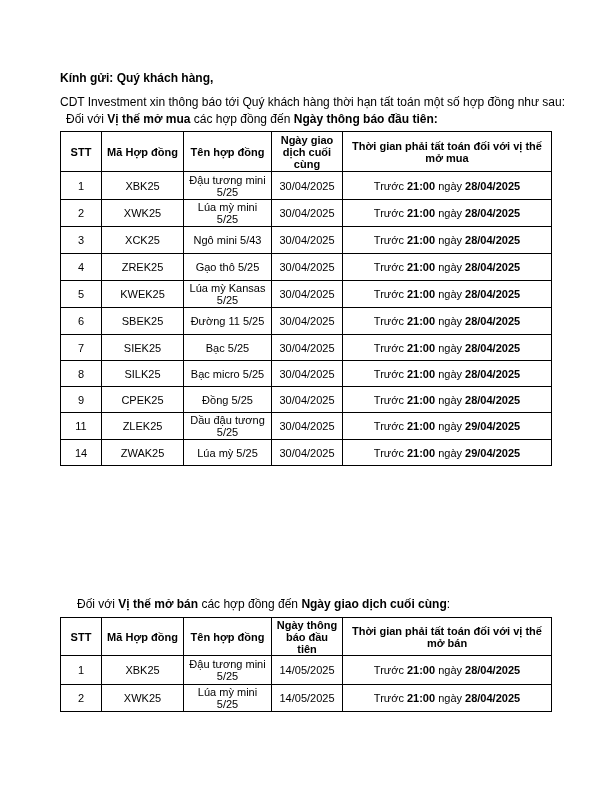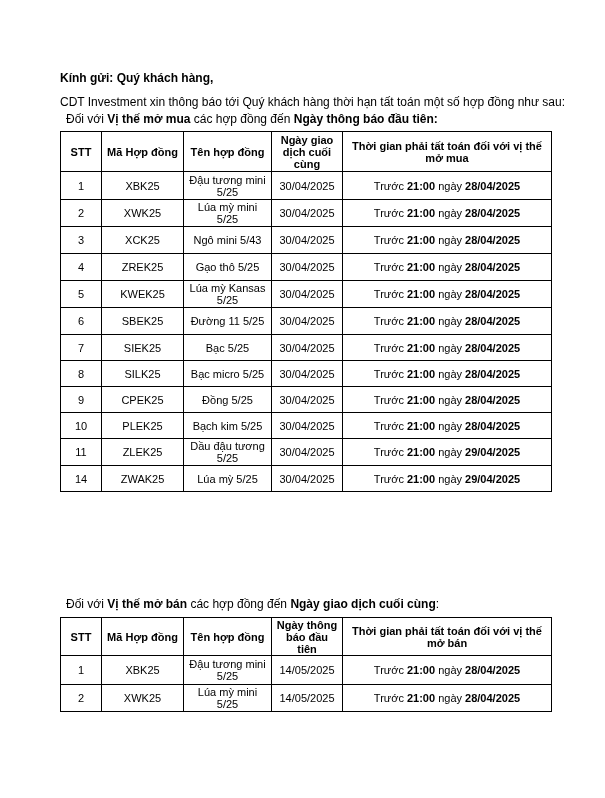--- a/index.html
+++ b/index.html
@@ -95,45 +95,38 @@
         <td class="c">30/04/2025</td>
         <td class="c"><span>Trước </span><b>21:00</b><span> ngày </span><b>28/04/2025</b></td>
       </tr>
       <tr style="height: 26px;">
         <td class="c">9</td>
         <td class="c">CPEK25</td>
         <td class="l">Đồng 5/25</td>
         <td class="c">30/04/2025</td>
         <td class="c"><span>Trước </span><b>21:00</b><span> ngày </span><b>28/04/2025</b></td>
       </tr>
-      <tr style="height: 26px;">
-        <td class="c">10</td>
-        <td class="c">PLEK25</td>
-        <td class="l">Bạch kim 5/25</td>
-        <td class="c">30/04/2025</td>
-        <td class="c"><span>Trước </span><b>21:00</b><span> ngày </span><b>28/04/2025</b></td>
-      </tr>
       <tr style="height: 27px;">
         <td class="c">11</td>
         <td class="c">ZLEK25</td>
         <td class="l">Dầu đậu tương 5/25</td>
         <td class="c">30/04/2025</td>
         <td class="c"><span>Trước </span><b>21:00</b><span> ngày </span><b>29/04/2025</b></td>
       </tr>
       <tr style="height: 26px;">
         <td class="c">14</td>
         <td class="c">ZWAK25</td>
         <td class="l">Lúa mỳ 5/25</td>
         <td class="c">30/04/2025</td>
         <td class="c"><span>Trước </span><b>21:00</b><span> ngày </span><b>29/04/2025</b></td>
       </tr>
     </tbody>
 </table>
 
-<div class="line" style="top:598px; left:66px;"><span>Đối với </span><b>Vị thế mở bán</b><span> các hợp đồng đến </span><b>Ngày giao dịch cuối cùng</b><span>:</span></div>
+<div class="line" style="top:598px; left:77px;"><span>Đối với </span><b>Vị thế mở bán</b><span> các hợp đồng đến </span><b>Ngày giao dịch cuối cùng</b><span>:</span></div>
 
 <table id="t-short" style="top:617px; width:491px;">
   <colgroup>
       <col style="width:41px">
       <col style="width:82px">
       <col style="width:88px">
       <col style="width:71px">
       <col style="width:209px">
     </colgroup>
   <thead>

